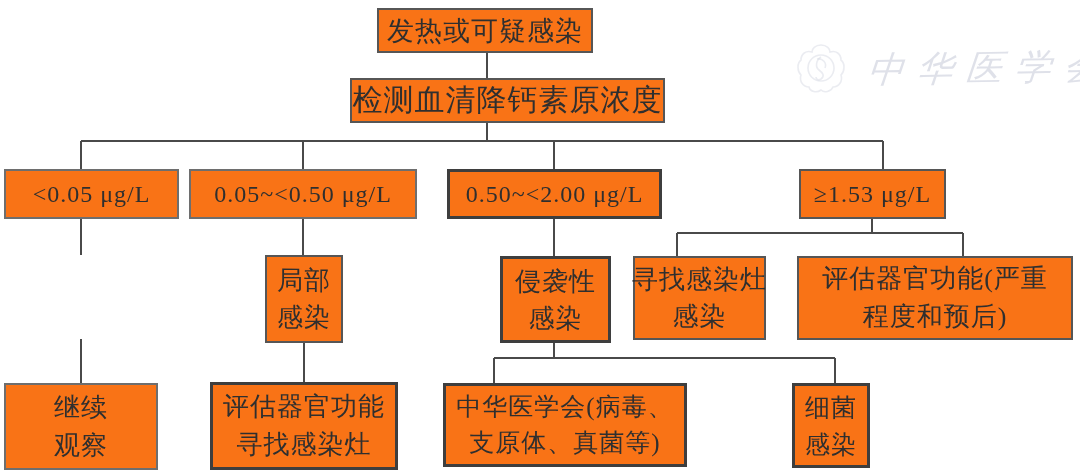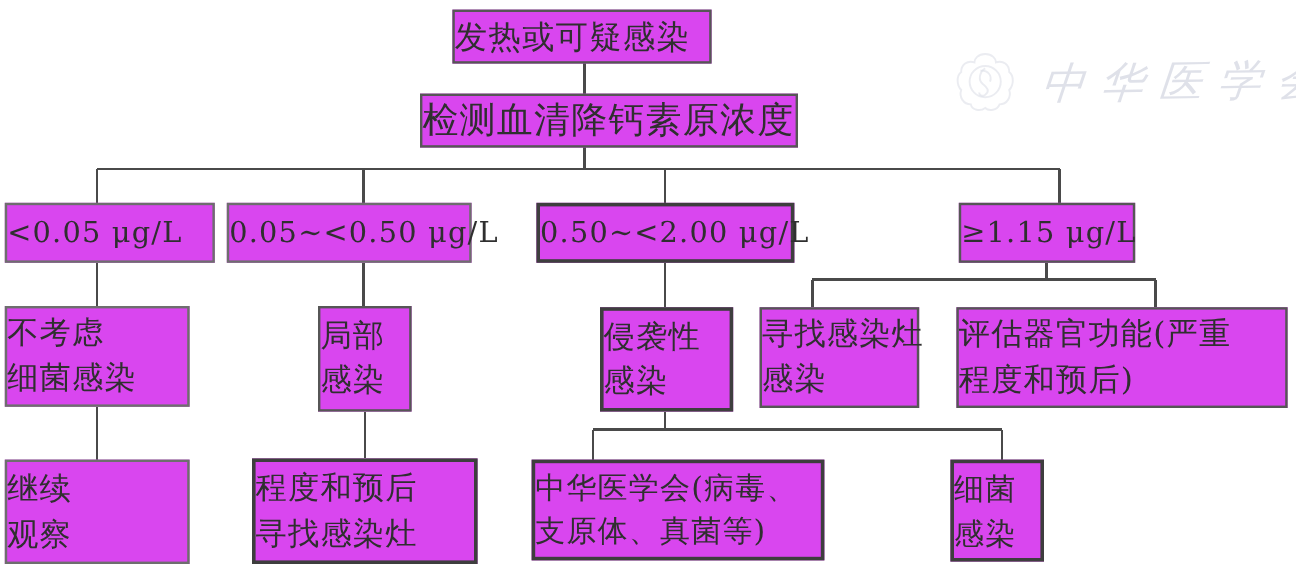--- a/index.html
+++ b/index.html
@@ -10,37 +10,38 @@
     overflow:hidden;
     font-family:"DejaVu Serif","Liberation Serif",serif;
   }
   #connectors{
     position:absolute;left:0;top:0;width:1080px;height:472px;z-index:1;
   }
   .node{
     position:absolute;
     box-sizing:border-box;
     border:2px solid #565656;
-    background:#d946ef;
+    background:#f97316;
     color:#2f2f2f;
     display:flex;flex-direction:column;
-    justify-content:center;align-items:flex-start;
+    justify-content:center;align-items:center;
     text-align:center;
     z-index:2;
     letter-spacing:1px;
+    font-family:Liberation Serif, serif;
   }
   .node span{display:block;white-space:nowrap;}
   .heavy{border-width:3px;border-color:#3e3e3e;}
 
   
   #n-start{left:377px;top:8px;width:216px;height:45px;font-size:27px;}
   #n-test{left:350px;top:78px;width:315px;height:45px;font-size:30px;}
   
   #n-r1{left:4px;top:169px;width:175px;height:50px;font-size:24px;border-color:#6e6e6e;}
-  #n-r2{left:189px;top:169px;width:204px;height:50px;font-size:24px;border-color:#6e6e6e;}
+  #n-r2{left:189px;top:169px;width:228px;height:50px;font-size:24px;border-color:#6e6e6e;}
   #n-r3{left:447px;top:169px;width:215px;height:50px;font-size:24px;}
   #n-r4{left:799px;top:169px;width:147px;height:50px;font-size:24px;}
   
   #n-d1{left:4px;top:255px;width:154px;height:84px;font-size:26px;line-height:37px;border-color:#6e6e6e;}
   #n-d2{left:265px;top:255px;width:78px;height:88px;font-size:26px;line-height:37px;}
   #n-d3{left:500px;top:256px;width:111px;height:87px;font-size:26px;line-height:37px;}
   #n-d4{left:633px;top:256px;width:133px;height:84px;font-size:26px;line-height:37px;}
   #n-d5{left:797px;top:256px;width:276px;height:84px;font-size:26px;line-height:38px;}
   
   #n-e1{left:4px;top:383px;width:154px;height:87px;font-size:26px;line-height:38px;border-color:#6e6e6e;}
@@ -127,27 +128,23 @@
   <div class="node" id="n-r1">
     <span>&lt;0.05 μg/L</span>
   </div>
   <div class="node" id="n-r2">
     <span>0.05~&lt;0.50 μg/L</span>
   </div>
   <div class="node heavy" id="n-r3">
     <span>0.50~&lt;2.00 μg/L</span>
   </div>
   <div class="node" id="n-r4">
-    <span>≥1.15 μg/L</span>
+    <span>≥1.53 μg/L</span>
   </div>
 
-  <div class="node" id="n-d1">
-    <span>不考虑</span>
-    <span>细菌感染</span>
-  </div>
   <div class="node" id="n-d2">
     <span>局部</span>
     <span>感染</span>
   </div>
   <div class="node heavy" id="n-d3">
     <span>侵袭性</span>
     <span>感染</span>
   </div>
   <div class="node" id="n-d4">
     <span>寻找感染灶</span>
@@ -156,21 +153,21 @@
   <div class="node" id="n-d5">
     <span>评估器官功能(严重</span>
     <span>程度和预后)</span>
   </div>
 
   <div class="node" id="n-e1">
     <span>继续</span>
     <span>观察</span>
   </div>
   <div class="node heavy" id="n-e2">
-    <span>程度和预后</span>
+    <span>评估器官功能</span>
     <span>寻找感染灶</span>
   </div>
   <div class="node heavy" id="n-e3">
     <span>中华医学会(病毒、</span>
     <span>支原体、真菌等)</span>
   </div>
   <div class="node heavy" id="n-e4">
     <span>细菌</span>
     <span>感染</span>
   </div>

